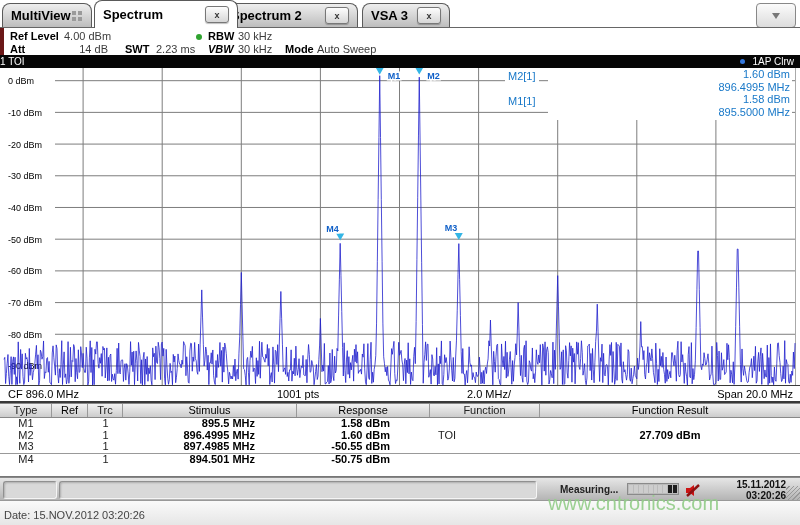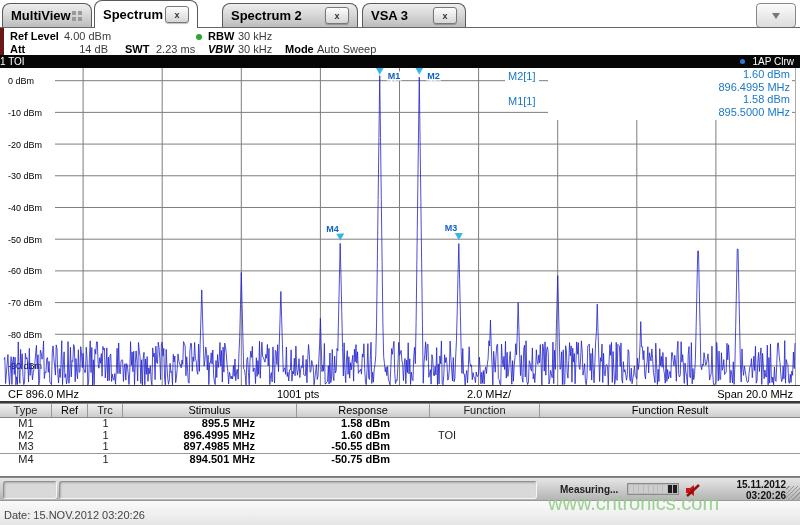--- a/index.html
+++ b/index.html
@@ -89,29 +89,29 @@
       <span>MultiView</span>
       <span class="gridicon">
         <svg width="11" height="11">
             <rect x="0" y="0" width="4" height="4" fill="#9a9a9a"></rect>
             <rect x="6" y="0" width="4" height="4" fill="#9a9a9a"></rect>
             <rect x="0" y="6" width="4" height="4" fill="#9a9a9a"></rect>
             <rect x="6" y="6" width="4" height="4" fill="#9a9a9a"></rect>
           </svg>
       </span>
     </div>
-    <div class="tab active" style="left:94px;width:104px;justify-content:space-between;">
+    <div class="tab active" style="left:94px;width:144px;justify-content:space-between;">
       <span>Spectrum</span>
       <span class="closebtn">x</span>
     </div>
     <div class="tab" style="left:222px;width:136px;">
       <span>Spectrum 2</span>
       <span class="closebtn" style="margin-left:auto">x</span>
     </div>
-    <div class="tab" style="left:362px;width:104px;">
+    <div class="tab" style="left:362px;width:88px;">
       <span>VSA 3</span>
       <span class="closebtn" style="margin-left:auto">x</span>
     </div>
     <div class="dropbtn">
       <span class="tri-down"></span>
     </div>
   </div>
 
   <div class="header">
     <div class="redbar"></div>
@@ -215,20 +215,21 @@
       <div class="c6"></div>
       <div class="c7 bold"></div>
     </div>
     <div class="mrow">
       <div class="c1">M2</div>
       <div class="c2"></div>
       <div class="c3">1</div>
       <div class="c4 bold">896.4995 MHz</div>
       <div class="c5 bold">1.60 dBm</div>
       <div class="c6">TOI</div>
+      <div class="c7 bold">27.709 dBm</div>
     </div>
     <div class="mrow">
       <div class="c1">M3</div>
       <div class="c2"></div>
       <div class="c3">1</div>
       <div class="c4 bold">897.4985 MHz</div>
       <div class="c5 bold">-50.55 dBm</div>
       <div class="c6"></div>
       <div class="c7 bold"></div>
     </div>

